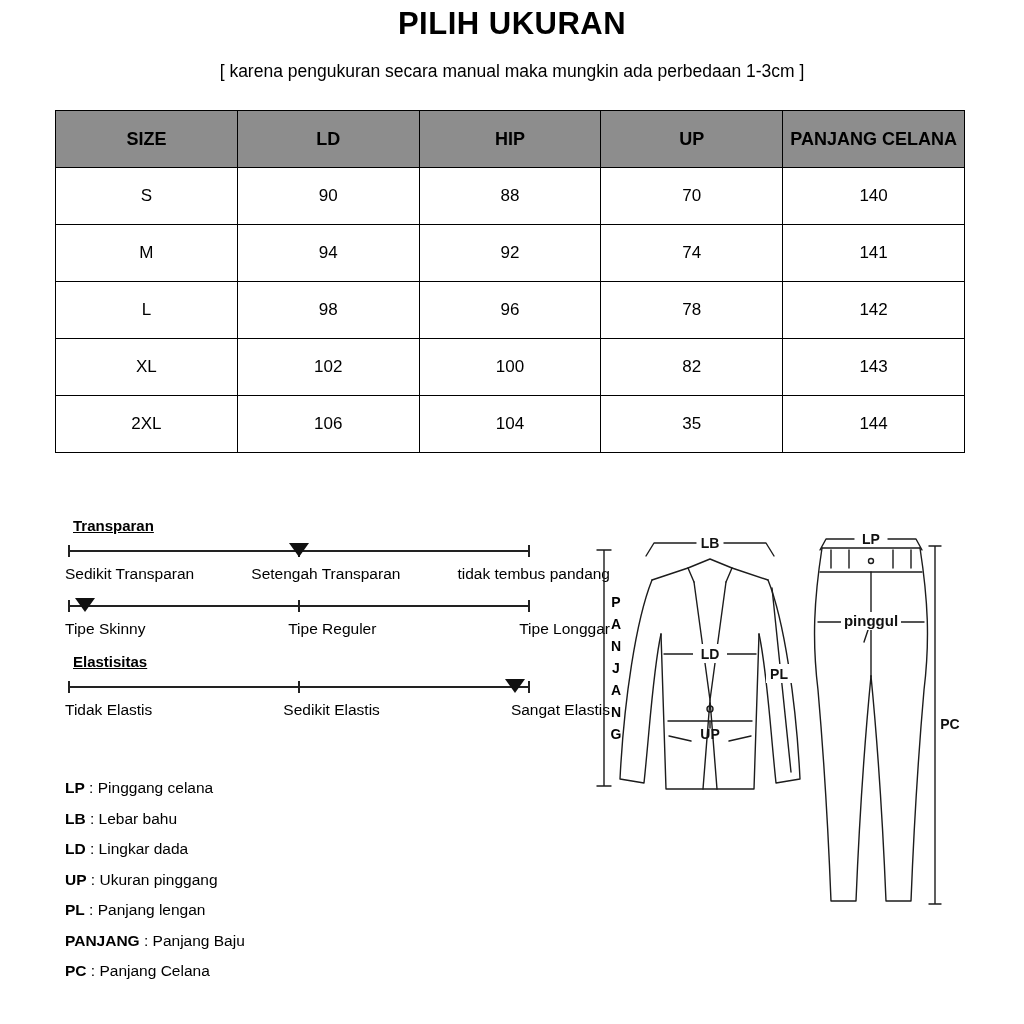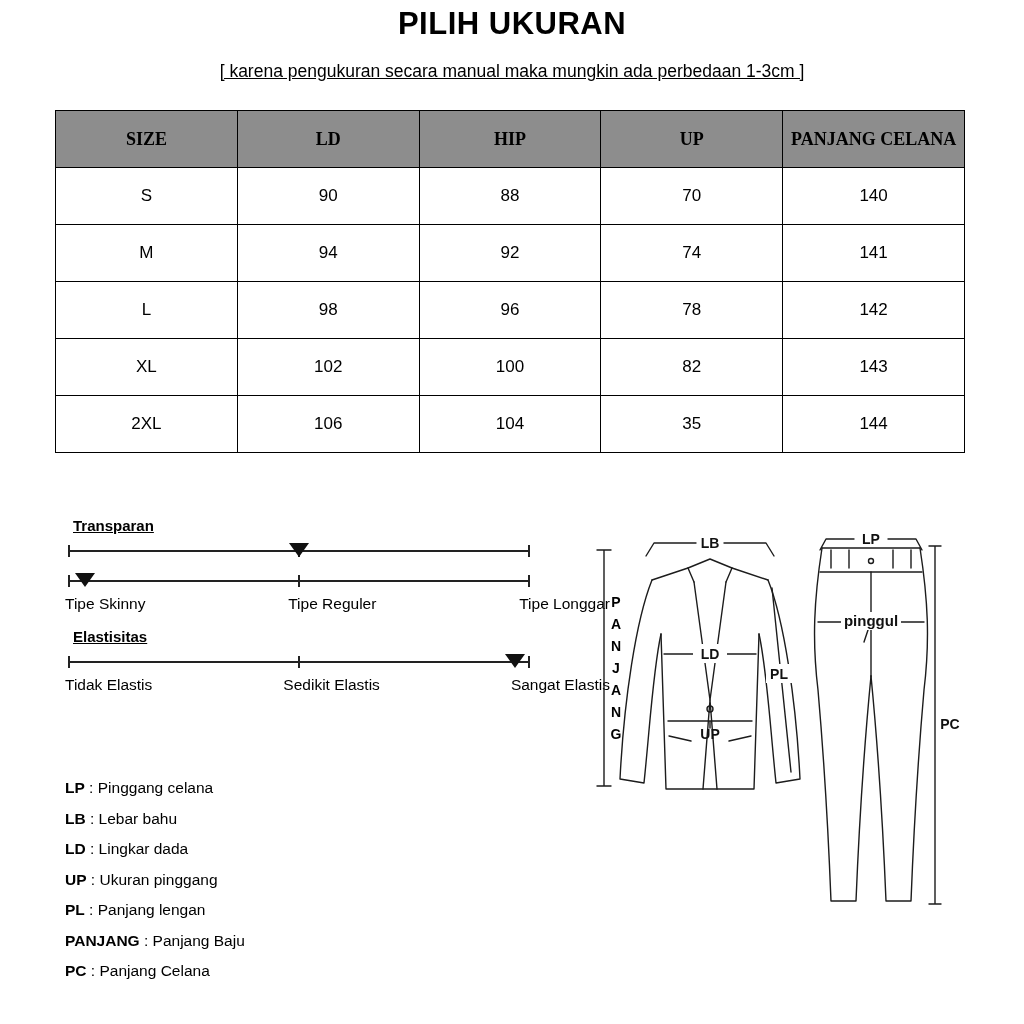--- a/index.html
+++ b/index.html
@@ -1,26 +1,26 @@
 <!DOCTYPE html>
 <html><head>
 <meta charset="utf-8">
 <style>
   html,body{margin:0;padding:0;background:#fff;}
   .page{position:relative;width:1024px;height:1024px;background:#fff;overflow:hidden;
         font-family:"Liberation Sans","DejaVu Sans",sans-serif;color:#000;}
 
   .title{position:absolute;top:6px;left:0;right:0;margin:0;text-align:center;
          font-size:31px;font-weight:bold;letter-spacing:.5px;}
-  .subtitle{position:absolute;top:61px;left:0;right:0;text-align:center;font-size:17.5px;text-decoration:underline;}
+  .subtitle{position:absolute;top:61px;left:0;right:0;text-align:center;font-size:17.5px;}
 
   table.size-table{position:absolute;left:55px;top:110px;width:910px;
         border-collapse:collapse;table-layout:fixed;text-align:center;}
   table.size-table th{border:1px solid #000;height:54px;font-size:18px;font-weight:bold;
-        white-space:nowrap;overflow:hidden;font-family:Liberation Serif, serif;}
+        white-space:nowrap;overflow:hidden;}
   table.size-table td{border:1px solid #000;height:54px;font-size:17px;background:#fff;}
 
   .sliders{position:absolute;left:65px;top:517px;width:545px;}
   .slider{margin-bottom:15px;}
   .slider-label{font-weight:bold;font-size:15px;margin:0 0 9px 8px;text-decoration:underline;}
   .track{position:relative;height:15px;width:460px;margin-left:4px;}
   .track::before{content:"";position:absolute;left:0;right:0;top:7px;border-top:2px solid #222;}
   .tick{position:absolute;top:2px;width:2px;height:12px;background:#222;transform:translateX(-50%);}
   .tick.t0{left:0}.tick.t1{left:50%}.tick.t2{left:100%}
   .marker{position:absolute;top:0;left:50%;width:0;height:0;transform:translateX(-50%);
@@ -97,20 +97,25 @@
 
   <div class="sliders">
 
     <div class="slider">
       <div class="slider-label">Transparan</div>
       <div class="track">
         <span class="tick t0"></span>
         <span class="tick t1"></span>
         <span class="tick t2"></span>
         <span class="marker" style="left: 50%;"></span>
+      </div>
+      <div class="opts">
+        <span>Sedikit Transparan</span>
+        <span>Setengah Transparan</span>
+        <span>tidak tembus pandang</span>
       </div>
     </div>
 
     <div class="slider">
       <div class="track">
         <span class="tick t0"></span>
         <span class="tick t1"></span>
         <span class="tick t2"></span>
         <span class="marker" style="left: 3.5%;"></span>
       </div>

